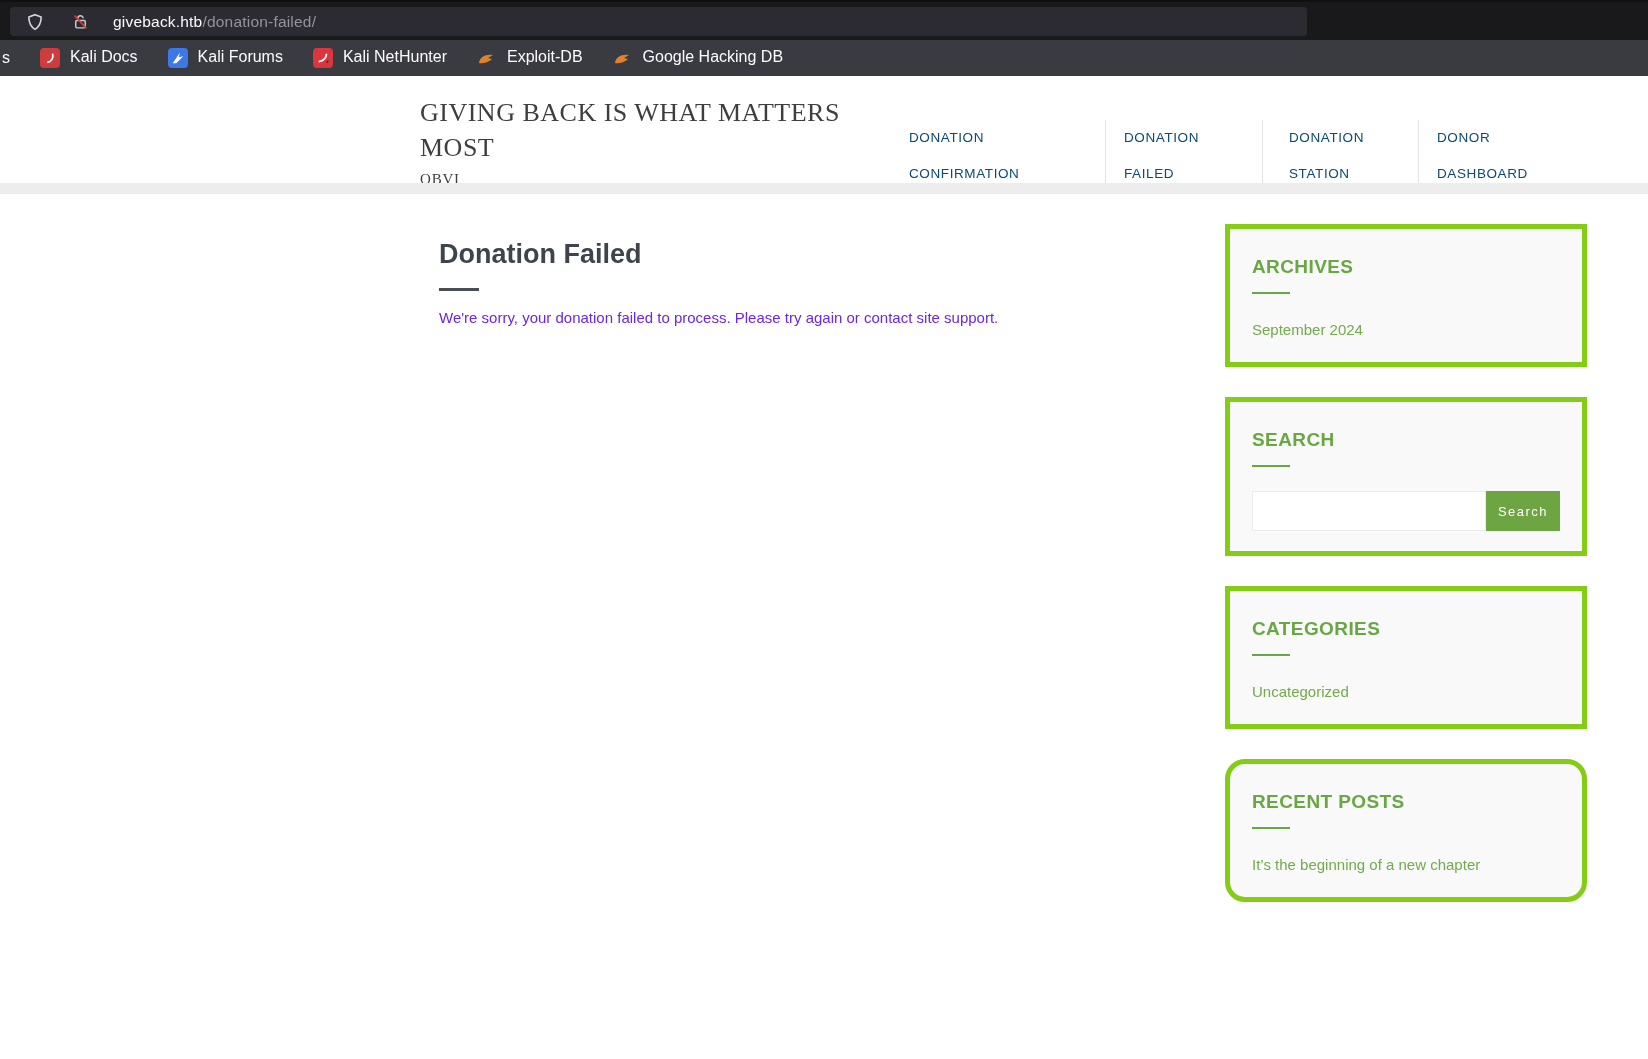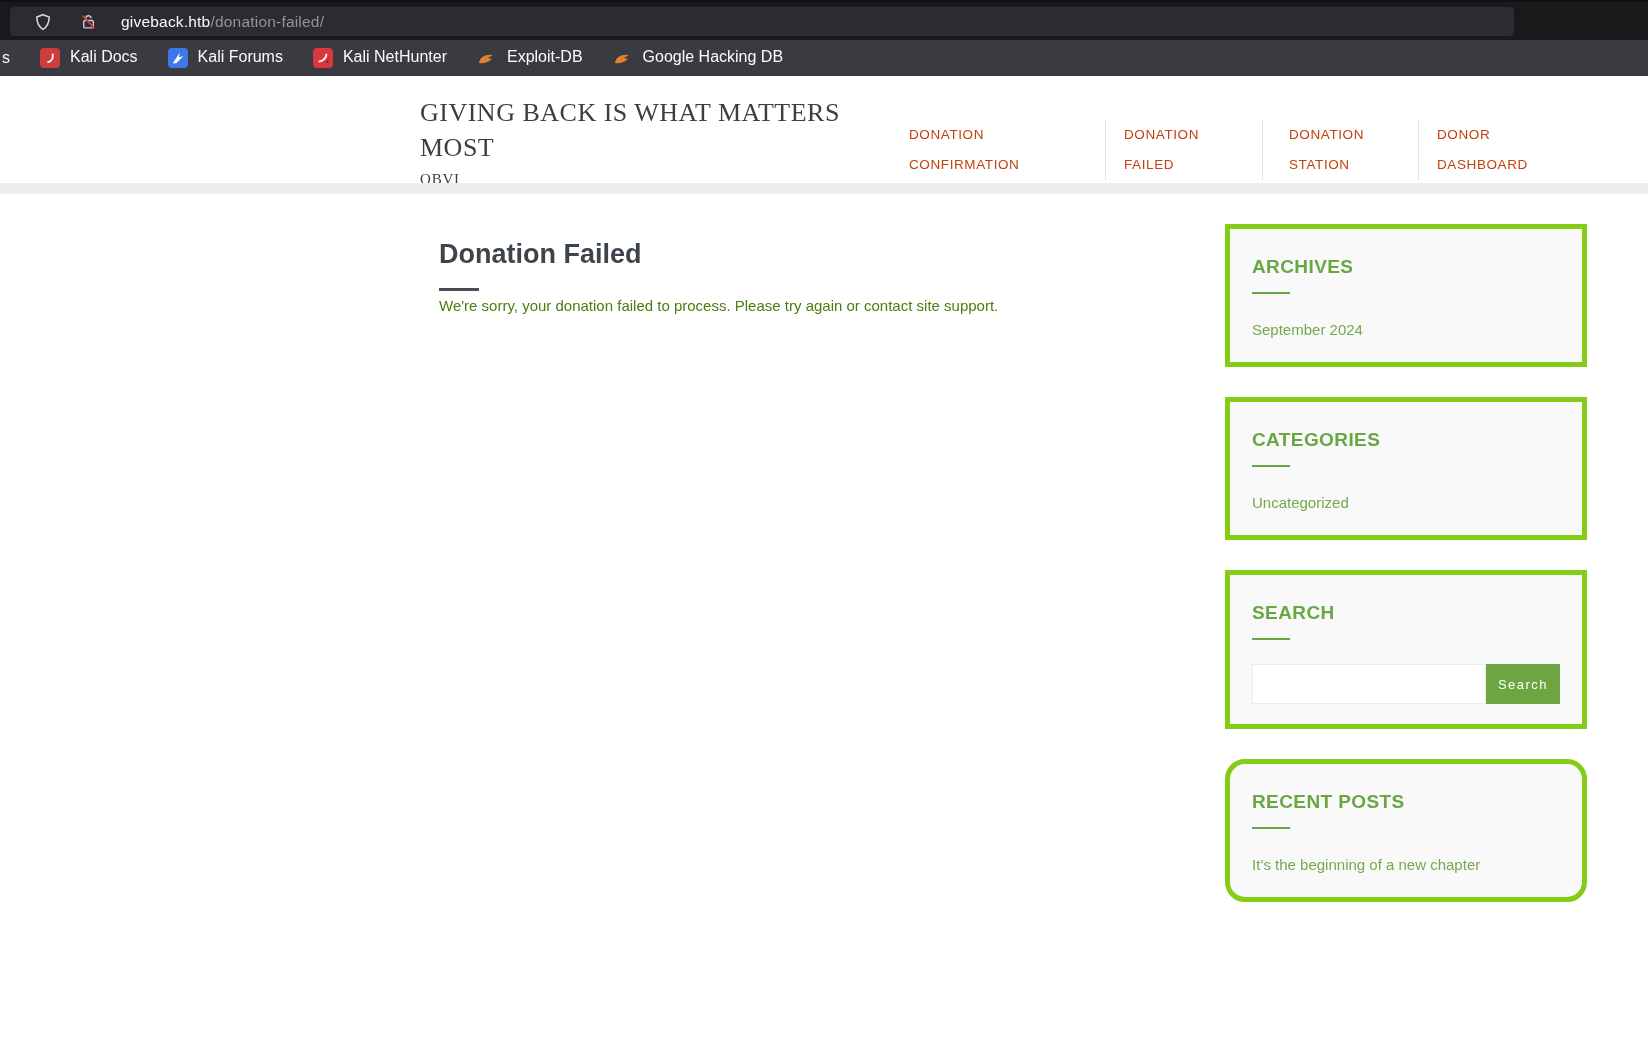--- a/index.html
+++ b/index.html
@@ -2,23 +2,23 @@
 <html><head>
 <meta charset="utf-8">
 <style>
   * { margin:0; padding:0; box-sizing:border-box; }
   html,body { width:1648px; height:1059px; overflow:hidden; background:#ffffff;
               font-family:"Liberation Sans", sans-serif; }
 
   
   .chrome { position:absolute; top:0; left:0; width:1648px; height:76px; }
   .toolbar { position:relative; height:40px; background:#19191c; border-top:2px solid #101012; }
-  .urlbar { position:absolute; left:10px; top:5px; width:1504px; height:29px;
+  .urlbar { position:absolute; left:10px; top:5px; width:1297px; height:29px;
             background:#2b2b31; border-radius:4px; display:flex; align-items:center;
-            padding:0 12px; }
+            padding:0 4px; }
   .urlbar .ic { display:inline-flex; align-items:center; justify-content:center; }
   .url-shield { margin-left:12px; }
   .url-lock { margin-left:28px; position:relative; }
   .url-text { margin-left:24px; font-size:15.5px; letter-spacing:0.2px; white-space:nowrap; }
   .url-host { color:#fbfbfe; }
   .url-path { color:#93939a; }
 
   .bookmarks { height:36px; background:#3a3a41; display:flex; align-items:center;
                color:#fbfbfe; font-size:16px; white-space:nowrap; }
   .bm-frag { margin-left:2px; color:#fbfbfe; }
@@ -29,35 +29,35 @@
 
   
   .site-header { position:absolute; top:84px; left:0; width:1556px; height:107px; background:#fff; }
   .title-block { position:absolute; left:420px; top:11px; width:420px; }
   .site-title { font-family:"Liberation Serif", serif; font-size:26px; line-height:35px;
                 color:#3e3e3e; font-weight:400; letter-spacing:0.5px; }
   .tagline { font-family:"Liberation Serif", serif; font-size:15px; color:#3e3e3e;
              margin-top:6px; letter-spacing:0.8px; }
 
   .main-nav { position:absolute; left:909px; top:36px; display:flex; }
-  .nav-item { font-size:13.5px; line-height:30px; letter-spacing:0.6px; color:#c2410c;
+  .nav-item { font-size:13.5px; line-height:36px; letter-spacing:0.6px; color:#0c4a6e;
               cursor:pointer; }
   .nav-item .nav-text { display:block; width:118px; }
   .nav-1 { width:196px; }
   .nav-2 { width:157px; border-left:1px solid #e3e3e3; padding-left:18px; }
   .nav-3 { width:156px; border-left:1px solid #e3e3e3; padding-left:26px; }
   .nav-4 { width:136px; border-left:1px solid #e3e3e3; padding-left:18px; }
 
   .gray-strip { position:absolute; top:183px; left:0; width:1648px; height:11px; background:#ededed; }
 
   
   .main-col { position:absolute; left:439px; top:239px; width:720px; }
   .page-title { font-size:27px; line-height:30px; font-weight:700; color:#3e444b; }
   .title-rule { width:40px; height:3px; background:#484e54; margin-top:19px; }
-  .page-message { margin-top:4px; font-size:15px; line-height:22px; color:#4d7c0f; }
+  .page-message { margin-top:16px; font-size:15px; line-height:22px; color:#6d28d9; }
 
   
   .sidebar { position:absolute; left:1225px; top:224px; width:362px; }
   .widget { background:#f9f9f9; border:5px solid #84cc16; padding:27px 22px 20px;
             margin-bottom:30px; }
   .widget-title { font-size:19px; font-weight:700; color:#69a744; letter-spacing:0.4px; }
   .widget-rule { width:38px; height:2px; background:#69a744; margin:14px 0 24px; }
   .w-link { font-size:15px; line-height:24px; color:#74a94c; text-decoration:none;
             cursor:pointer; }
   .w-archives { min-height:131px; }
@@ -188,35 +188,35 @@
 </div>
 
 <div class="sidebar">
 
   <div class="widget w-archives">
     <div class="widget-title">ARCHIVES</div>
     <div class="widget-rule"></div>
     <a class="w-link">September 2024</a>
   </div>
 
-  <div class="widget w-categories">
-    <div class="widget-title">CATEGORIES</div>
-    <div class="widget-rule"></div>
-    <a class="w-link">Uncategorized</a>
-  </div>
-
   <div class="widget w-search">
     <div class="widget-title">SEARCH</div>
     <div class="widget-rule"></div>
     <div class="search-row">
       <input class="search-input" type="text" value="" style="">
       <button class="search-btn">Search</button>
     </div>
   </div>
 
+  <div class="widget w-categories">
+    <div class="widget-title">CATEGORIES</div>
+    <div class="widget-rule"></div>
+    <a class="w-link">Uncategorized</a>
+  </div>
+
   <div class="widget w-posts">
     <div class="widget-title">RECENT POSTS</div>
     <div class="widget-rule"></div>
     <a class="w-link">It’s the beginning of a new chapter</a>
   </div>
 
 
 </div>
 
 </body></html>

